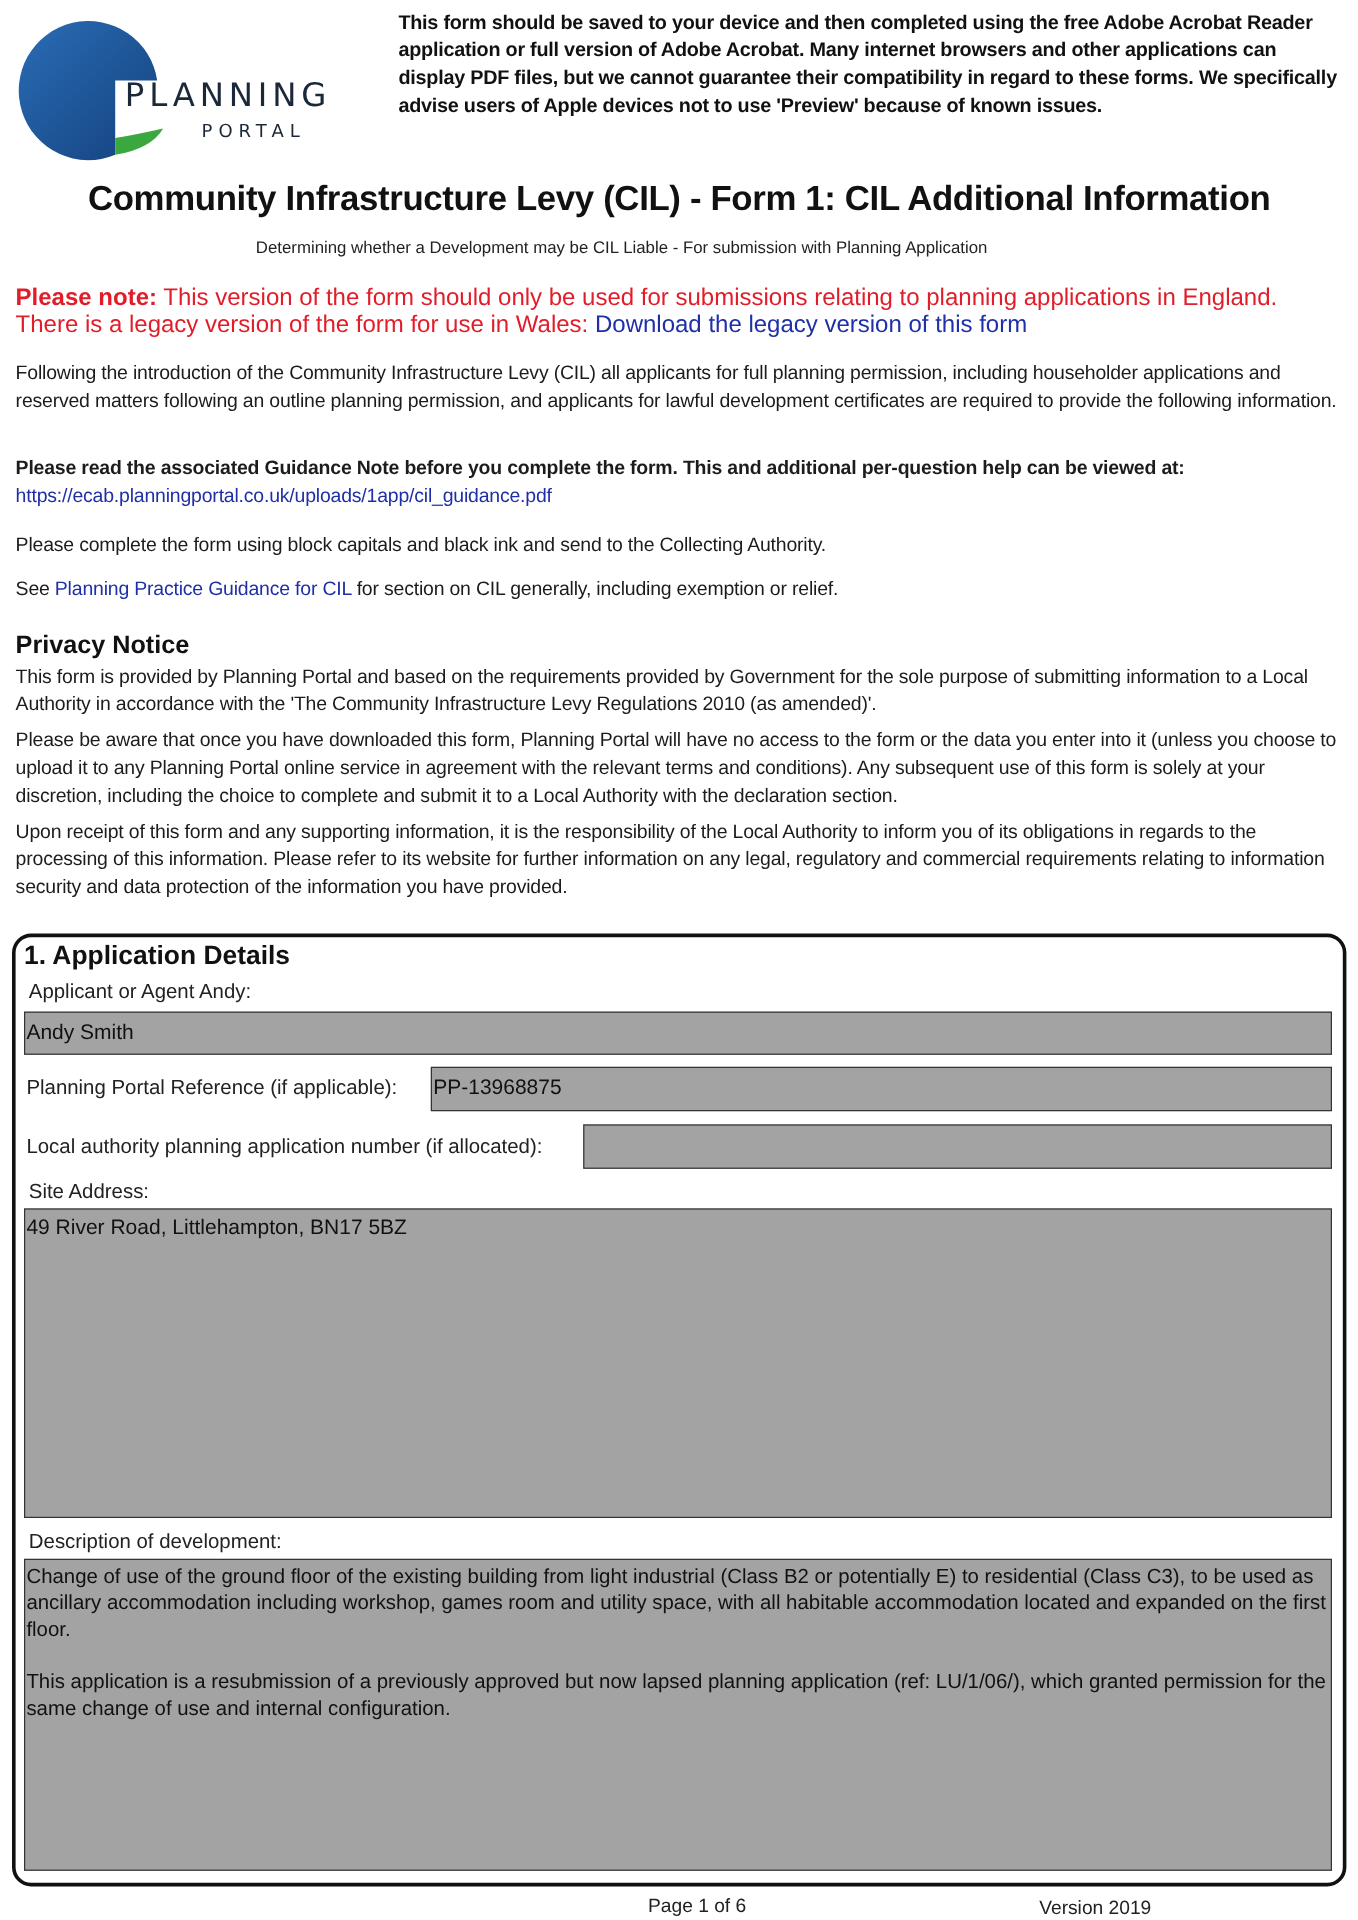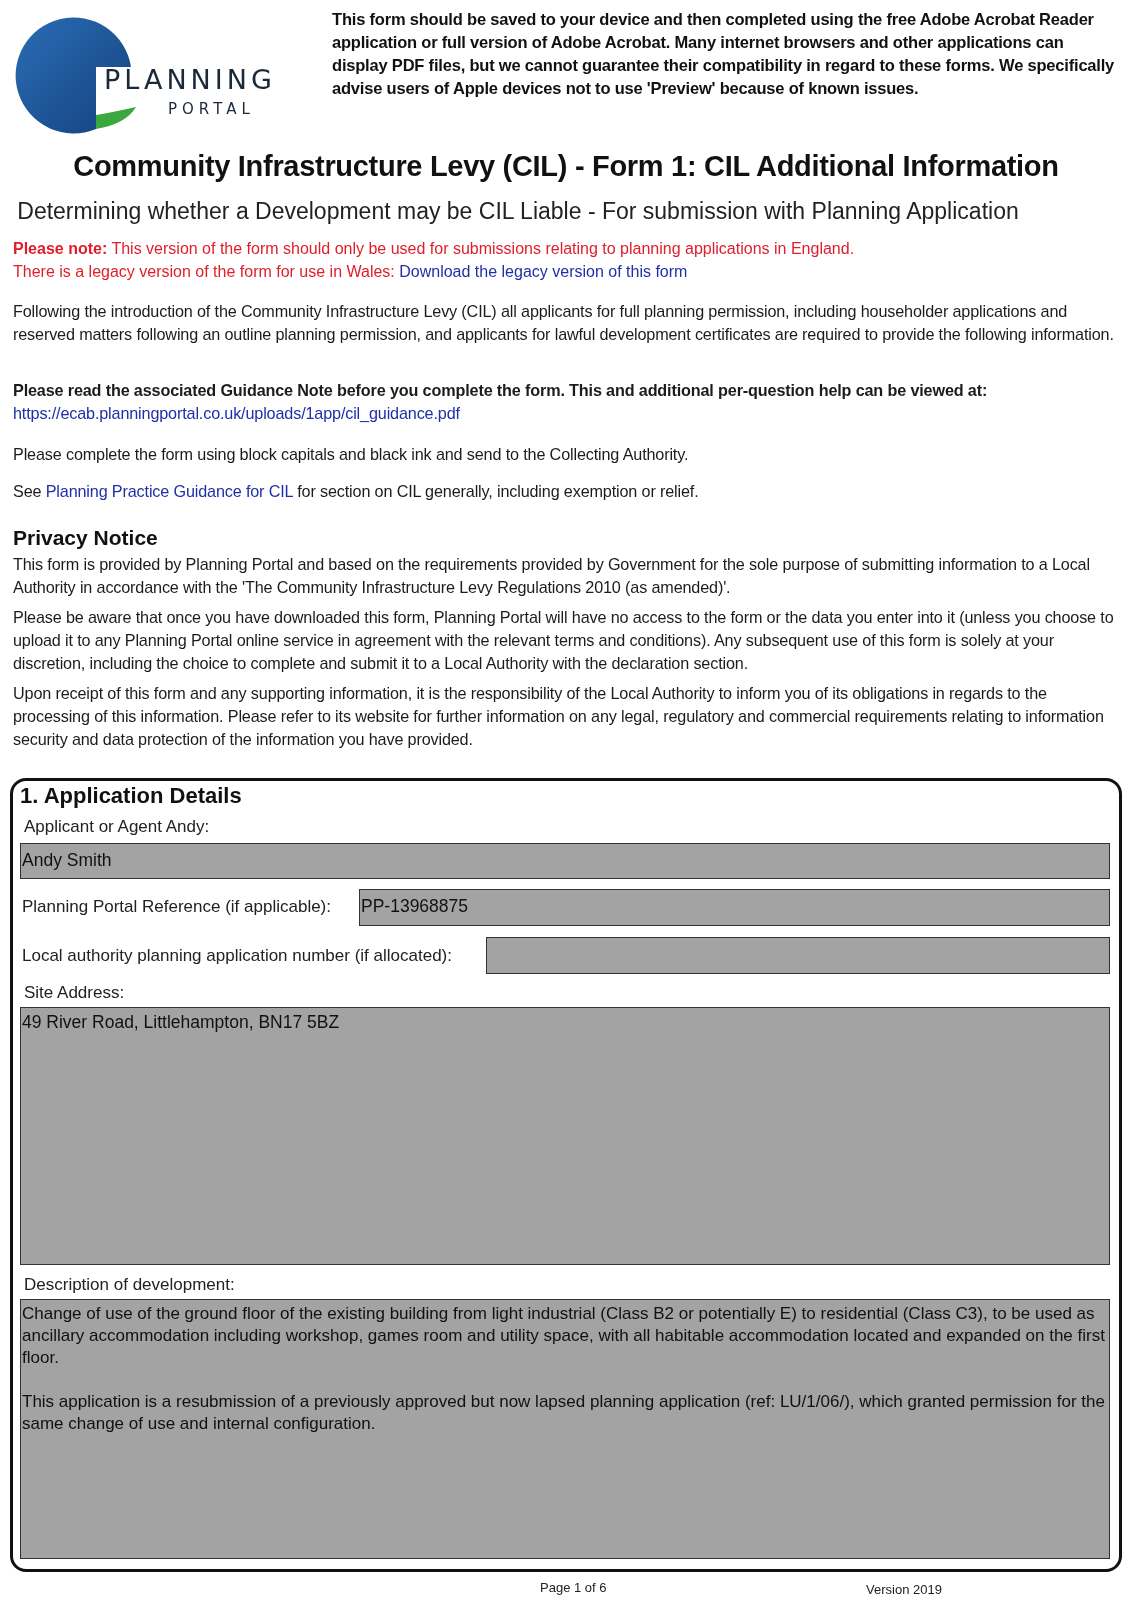--- a/index.html
+++ b/index.html
@@ -13,44 +13,44 @@
                 font-size: 27px; letter-spacing: 4px; color: #1b2838; font-weight: normal; }
   .logo-word2 { position: absolute; left: 154px; top: 88px; font-family: "DejaVu Sans", sans-serif;
                 font-size: 15px; letter-spacing: 5px; color: #1b2838; }
 
   .top-notice { left: 332px; top: 8px; width: 790px; font-family: "Liberation Sans", sans-serif;
                 font-weight: bold; font-size: 16.5px; line-height: 23px; color: #111; letter-spacing: -0.2px; }
 
   .title { left: 0; top: 150px; width: 1132px; text-align: center; font-family: "Liberation Sans", sans-serif;
            font-weight: bold; font-size: 29px; color: #111; letter-spacing: -0.3px; }
   .subtitle { left: 0; top: 198px; width: 1036px; text-align: center; font-family: "Liberation Sans", sans-serif;
-              font-size: 23px; color: #222; }
+              font-size: 14px; color: #222; }
 
   .note { left: 13px; top: 237px; width: 1110px; font-family: "Liberation Sans", sans-serif;
-          font-size: 16px; line-height: 23px; color: #e11d2a; }
+          font-size: 20px; line-height: 23px; color: #e11d2a; }
   .note b { font-weight: bold; }
   .link { color: #1f2fa8; }
 
   .para { left: 13px; width: 1108px; font-family: "Liberation Sans", sans-serif; font-size: 16.2px;
           line-height: 23px; color: #1c1c1c; letter-spacing: -0.15px; }
   .bold { font-weight: bold; }
   .h2 { left: 13px; top: 526px; font-family: "Liberation Sans", sans-serif; font-weight: bold;
         font-size: 21px; color: #111; }
 
   
   .section { left: 10px; top: 778px; width: 1112px; height: 794px; border: 3px solid #111;
              border-radius: 16px; box-sizing: border-box; }
   .sec-title { left: 20px; top: 783px; font-family: "Liberation Sans", sans-serif; font-weight: bold;
                font-size: 22px; color: #111; }
   .label { font-family: "Liberation Sans", sans-serif; font-size: 17px; color: #222; }
   .field { border: 1.5px solid #333; box-sizing: border-box; background: #a3a3a3;
            font-family: Liberation Sans, sans-serif; font-size: 17.5px; color: #111; padding: 6px 0 0 1px; }
   .field.multi { line-height: 22px; padding-top: 3px; white-space: pre-wrap; }
 
-  .footer { font-family: "Liberation Sans", sans-serif; font-size: 13px; color: #222; }
+  .footer { font-family: "Liberation Sans", sans-serif; font-size: 16px; color: #222; }
 </style>
 </head>
 <body>
 
 <div class="abs logo">
   <svg width="260" height="122" viewBox="0 0 260 122" style="position:absolute;left:0;top:0">
     <defs>
       <linearGradient id="lg" x1="0" y1="0" x2="1" y2="1">
         <stop offset="0" stop-color="#2a6db5"></stop>
         <stop offset="1" stop-color="#14417e"></stop>

